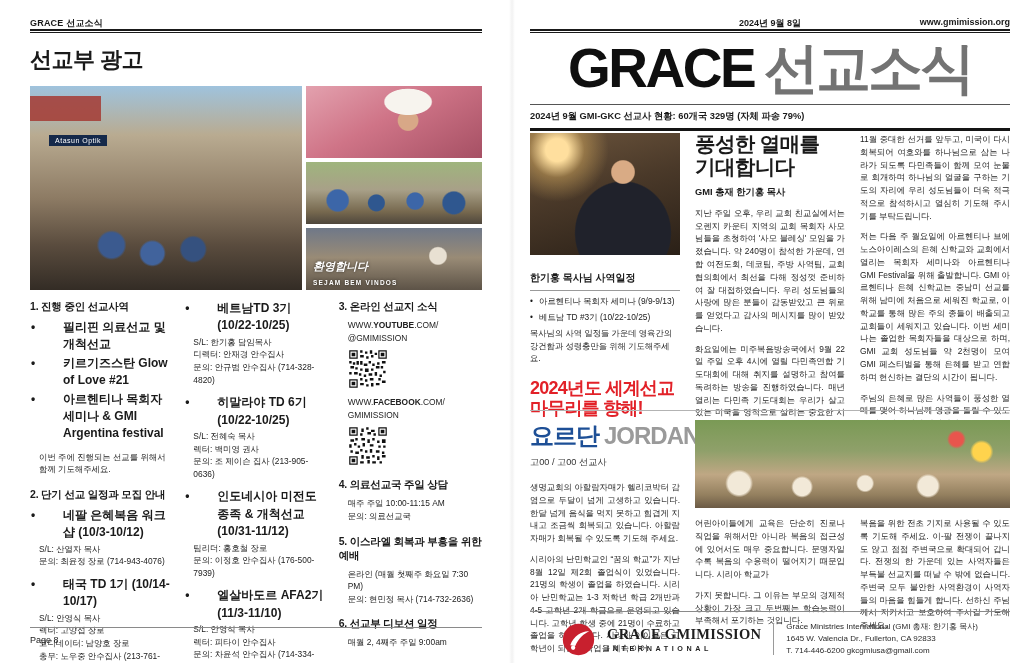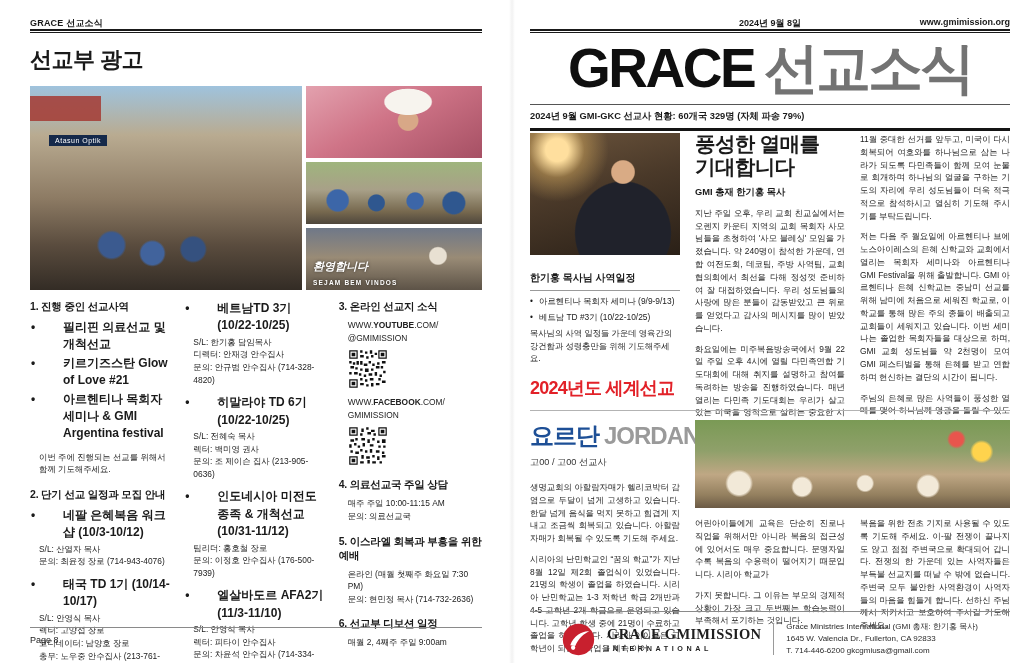--- a/index.html
+++ b/index.html
@@ -253,20 +253,21 @@
 
       <div class="a1">
         <div class="c c1">
           <div class="ph pastor-photo"></div>
           <div class="sched-h">한기홍 목사님 사역일정</div>
           <div class="sched-li">아르헨티나 목회자 세미나 (9/9-9/13)</div>
           <div class="sched-li">베트남 TD #3기 (10/22-10/25)</div>
           <div class="sched-note">목사님의 사역 일정들 가운데 영육간의 강건함과 성령충만을 위해 기도해주세요.</div>
           <div class="red-banner" style="color:#e22128;">
             <div>2024년도 세계선교</div>
+            <div>마무리를 향해!</div>
           </div>
         </div>
         <div class="c c2">
           <h2 class="headline">
             <div>풍성한 열매를</div>
             <div>기대합니다</div>
           </h2>
           <div class="byline">GMI 총재 한기홍 목사</div>
           <p class="body-p">지난 주일 오후, 우리 교회 친교실에서는 오렌지 카운티 지역의 교회 목회자 사모님들을 초청하여 '사모 블레싱' 모임을 가졌습니다. 약 240명이 참석한 가운데, 연합 여전도회, 데코팀, 주방 사역팀, 교회 협의회에서 최선을 다해 정성껏 준비하여 잘 대접하였습니다. 우리 성도님들의 사랑에 많은 분들이 감동받았고 큰 위로를 얻었다고 감사의 메시지를 많이 받았습니다.</p>
           <p class="body-p">화요일에는 미주복음방송국에서 9월 22일 주일 오후 4시에 열릴 다민족연합 기도대회에 대해 취지를 설명하고 참여를 독려하는 방송을 진행하였습니다. 매년 열리는 다민족 기도대회는 우리가 살고 있는 미국을 영적으로 살리는 중요한 시간입니다. “주여, 우리가 회개하며 기도하오니 미국을 용서하시고 고쳐 주소서” (역대하 7:14)</p>

